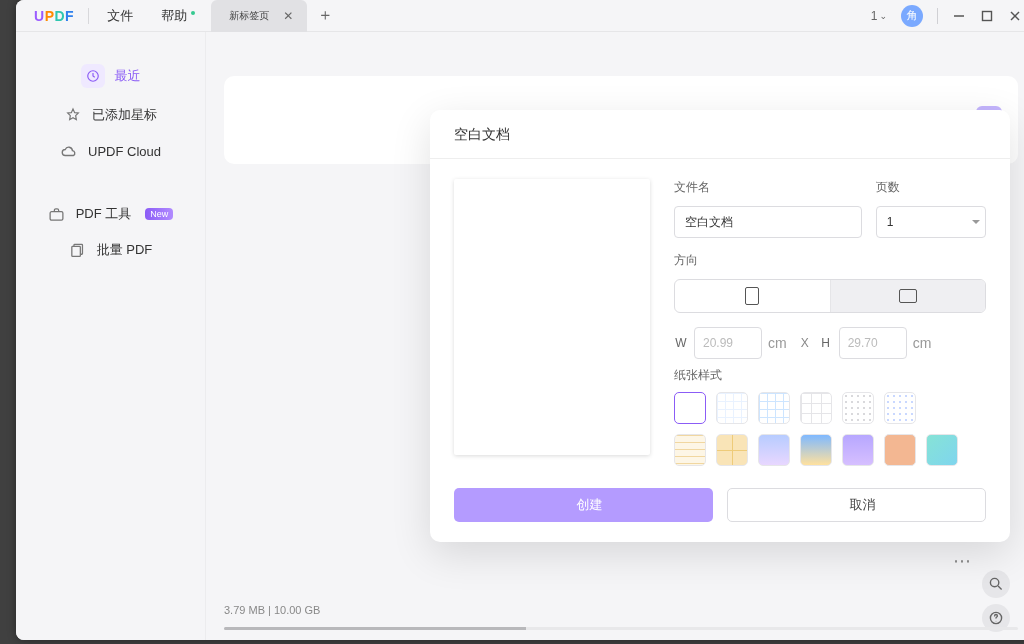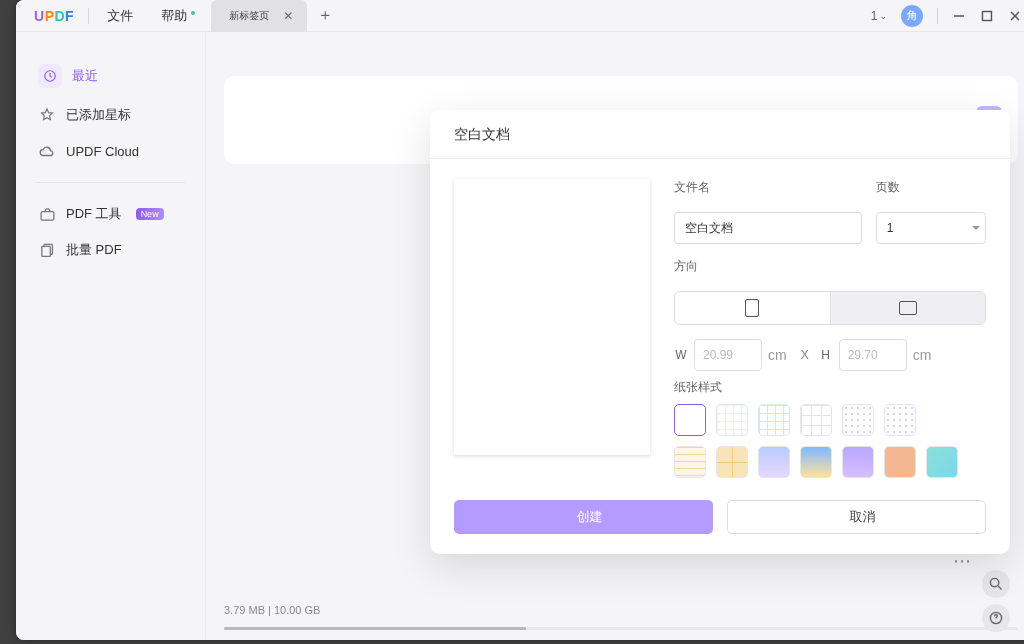--- a/index.html
+++ b/index.html
@@ -23,21 +23,21 @@
   .tab-add { margin-left: 10px; font-size: 16px; color: #666; cursor: pointer; }
   .title-spacer { flex: 1; }
   .title-right { display: flex; align-items: center; gap: 14px; padding-right: 6px; }
   .title-count { font-size: 12px; color: #666; display: flex; align-items: center; gap: 2px; }
   .avatar { width: 22px; height: 22px; border-radius: 50%; background: #7aa9ff; color: #fff; font-size: 11px; display: flex; align-items: center; justify-content: center; }
   .title-sep { width: 1px; height: 16px; background: #d0d0d4; }
   .win-btn { width: 14px; display: flex; justify-content: center; color: #555; cursor: pointer; }
 
   
   .app-body { display: flex; height: calc(100% - 32px); }
-  .sidebar { width: 190px; background: #f5f5f7; padding: 24px 12px 0 12px; display: flex; flex-direction: column; gap: 2px; border-right: 1px solid #ececee; }
+  .sidebar { width: 190px; background: #f5f5f7; padding: 24px 12px 0 12px; display: flex; flex-direction: column; gap: 2px; border-right: 1px solid #ececee; align-items: center; }
   .side-item { display: flex; align-items: center; gap: 10px; padding: 8px 10px; border-radius: 8px; font-size: 13px; color: #333; cursor: pointer; }
   .side-item.active { color: #8b5cf6; }
   .side-icon { width: 18px; height: 18px; display: flex; align-items: center; justify-content: center; }
   .side-icon.active-bg { background: #efe9ff; border-radius: 6px; width: 24px; height: 24px; }
   .side-sep { height: 1px; background: #e3e3e6; margin: 12px 8px; }
   .badge-new { font-size: 9px; background: linear-gradient(90deg,#8b5cf6,#b18bff); color: #fff; border-radius: 4px; padding: 1px 5px; margin-left: 4px; }
 
   .content { flex: 1; background: #f5f5f7; position: relative; border-radius: 0 0 8px 0; padding: 14px 18px; }
   .banner { height: 88px; background: #fff; border-radius: 10px; position: relative; margin: 30px 0 60px; }
   .banner-cta { position: absolute; right: 16px; top: 30px; width: 26px; height: 26px; border-radius: 6px; background: #c4b5fd; display: flex; align-items: center; justify-content: center; color: #fff; font-size: 13px; }
@@ -56,21 +56,21 @@
   .round-btn.search { bottom: 42px; }
   .round-btn.help { bottom: 8px; }
 
   
   .dialog { position: absolute; top: 78px; left: 224px; width: 580px; background: #fff; border-radius: 10px; box-shadow: 0 12px 40px rgba(0,0,0,.12); padding: 0 0 20px 0; z-index: 10; }
   .dialog-header { padding: 16px 24px 14px; border-bottom: 1px solid #eee; font-size: 14px; color: #333; }
   .dialog-body { display: flex; padding: 20px 24px 0; gap: 24px; }
   .preview-pane { width: 196px; height: 276px; background: #fff; box-shadow: 0 1px 4px rgba(0,0,0,.15); border-radius: 2px; }
   .form-pane { flex: 1; }
   .form-row { display: flex; gap: 14px; margin-bottom: 14px; }
-  .form-col { flex: 1; display: flex; flex-direction: column; gap: 16px; }
+  .form-col { flex: 1; display: flex; flex-direction: column; gap: 10px; }
   .form-label { font-size: 12px; color: #666; }
   .text-input { height: 32px; border: 1px solid #dcdce0; border-radius: 4px; padding: 0 10px; font-size: 12px; color: #333; background: #fff; }
   .spinner { position: relative; }
   .spinner::after { content: ""; position: absolute; right: 6px; top: 50%; transform: translateY(-50%); width: 0; height: 0; border-left: 4px solid transparent; border-right: 4px solid transparent; border-top: 4px solid #999; }
   .num-input { height: 32px; border: 1px solid #dcdce0; border-radius: 4px; padding: 0 24px 0 10px; font-size: 12px; color: #333; background: #fff; }
   .select-wrap { position: relative; }
   .select-highlight { position: absolute; inset: -4px; border: 3px solid #e11919; pointer-events: none; z-index: 2; }
   .select { height: 32px; border: 1px solid #dcdce0; border-radius: 4px; padding: 0 10px; font-size: 12px; font-weight: 600; color: #333; background: #fff; display: flex; align-items: center; justify-content: space-between; cursor: pointer; }
   .select-caret { font-size: 9px; color: #999; }
   .orient-group { display: flex; height: 34px; border: 1px solid #dcdce0; border-radius: 6px; overflow: hidden; }

